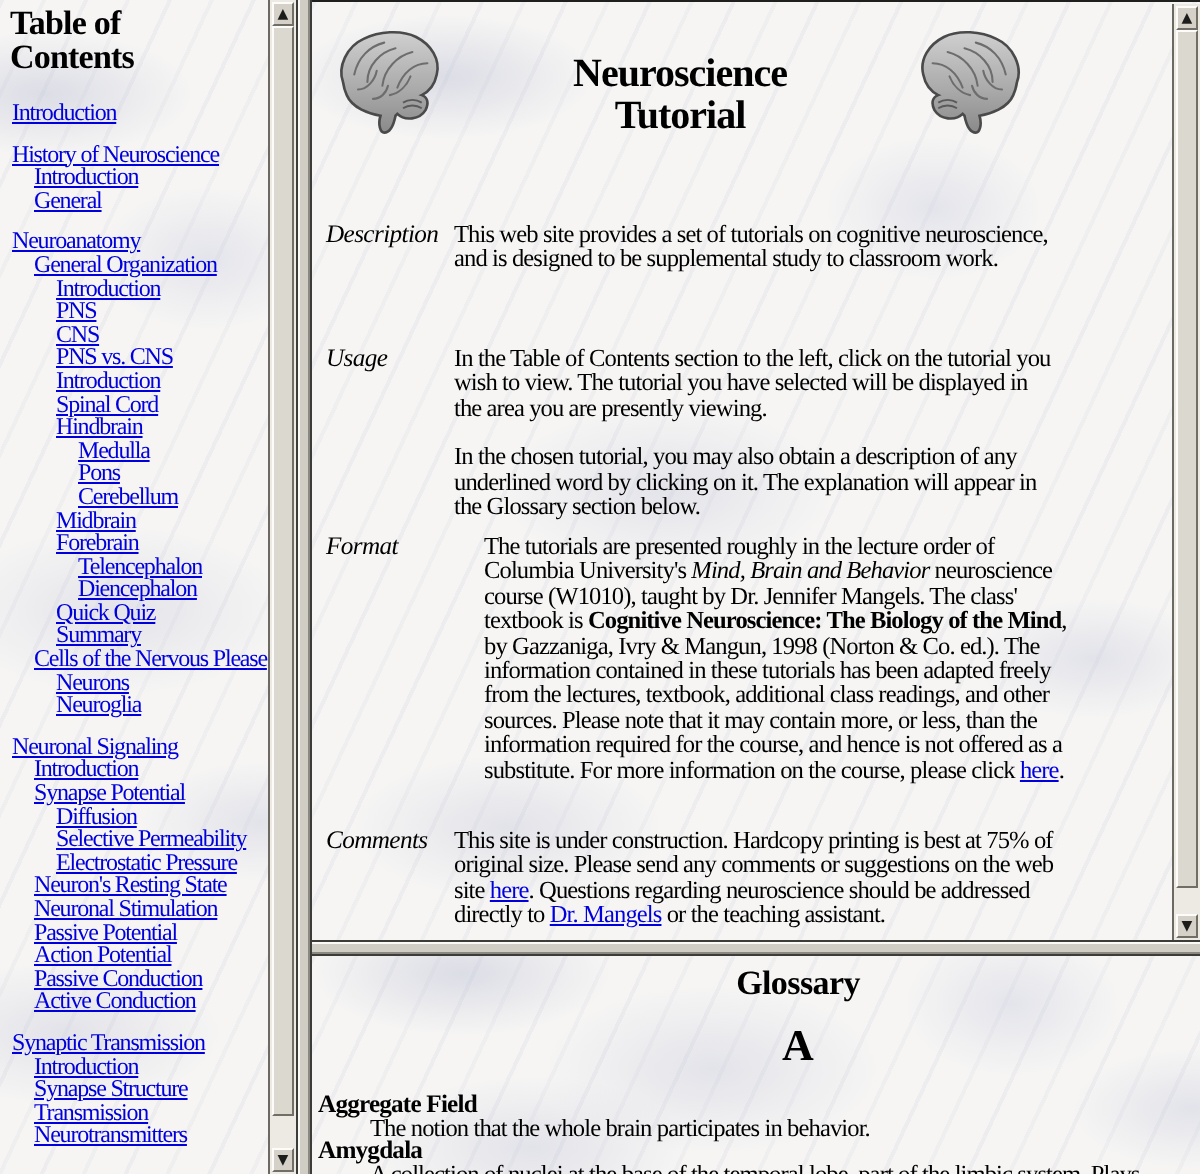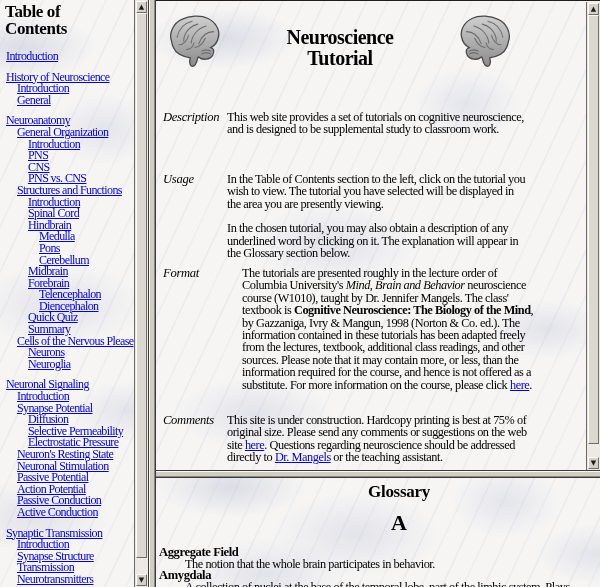--- a/index.html
+++ b/index.html
@@ -92,21 +92,20 @@
             <a class="toc-link lvl1" href="#">Introduction</a>
             <a class="toc-link lvl1" href="#">General</a>
           </div>
           <div class="toc-group">
             <a class="toc-link lvl0" href="#">Neuroanatomy</a>
             <a class="toc-link lvl1" href="#">General Organization</a>
             <a class="toc-link lvl2" href="#">Introduction</a>
             <a class="toc-link lvl2" href="#">PNS</a>
             <a class="toc-link lvl2" href="#">CNS</a>
             <a class="toc-link lvl2" href="#">PNS vs. CNS</a>
-            <a class="toc-link lvl1" href="#">Structures and Functions</a>
             <a class="toc-link lvl2" href="#">Introduction</a>
             <a class="toc-link lvl2" href="#">Spinal Cord</a>
             <a class="toc-link lvl2" href="#">Hindbrain</a>
             <a class="toc-link lvl3" href="#">Medulla</a>
             <a class="toc-link lvl3" href="#">Pons</a>
             <a class="toc-link lvl3" href="#">Cerebellum</a>
             <a class="toc-link lvl2" href="#">Midbrain</a>
             <a class="toc-link lvl2" href="#">Forebrain</a>
             <a class="toc-link lvl3" href="#">Telencephalon</a>
             <a class="toc-link lvl3" href="#">Diencephalon</a>

